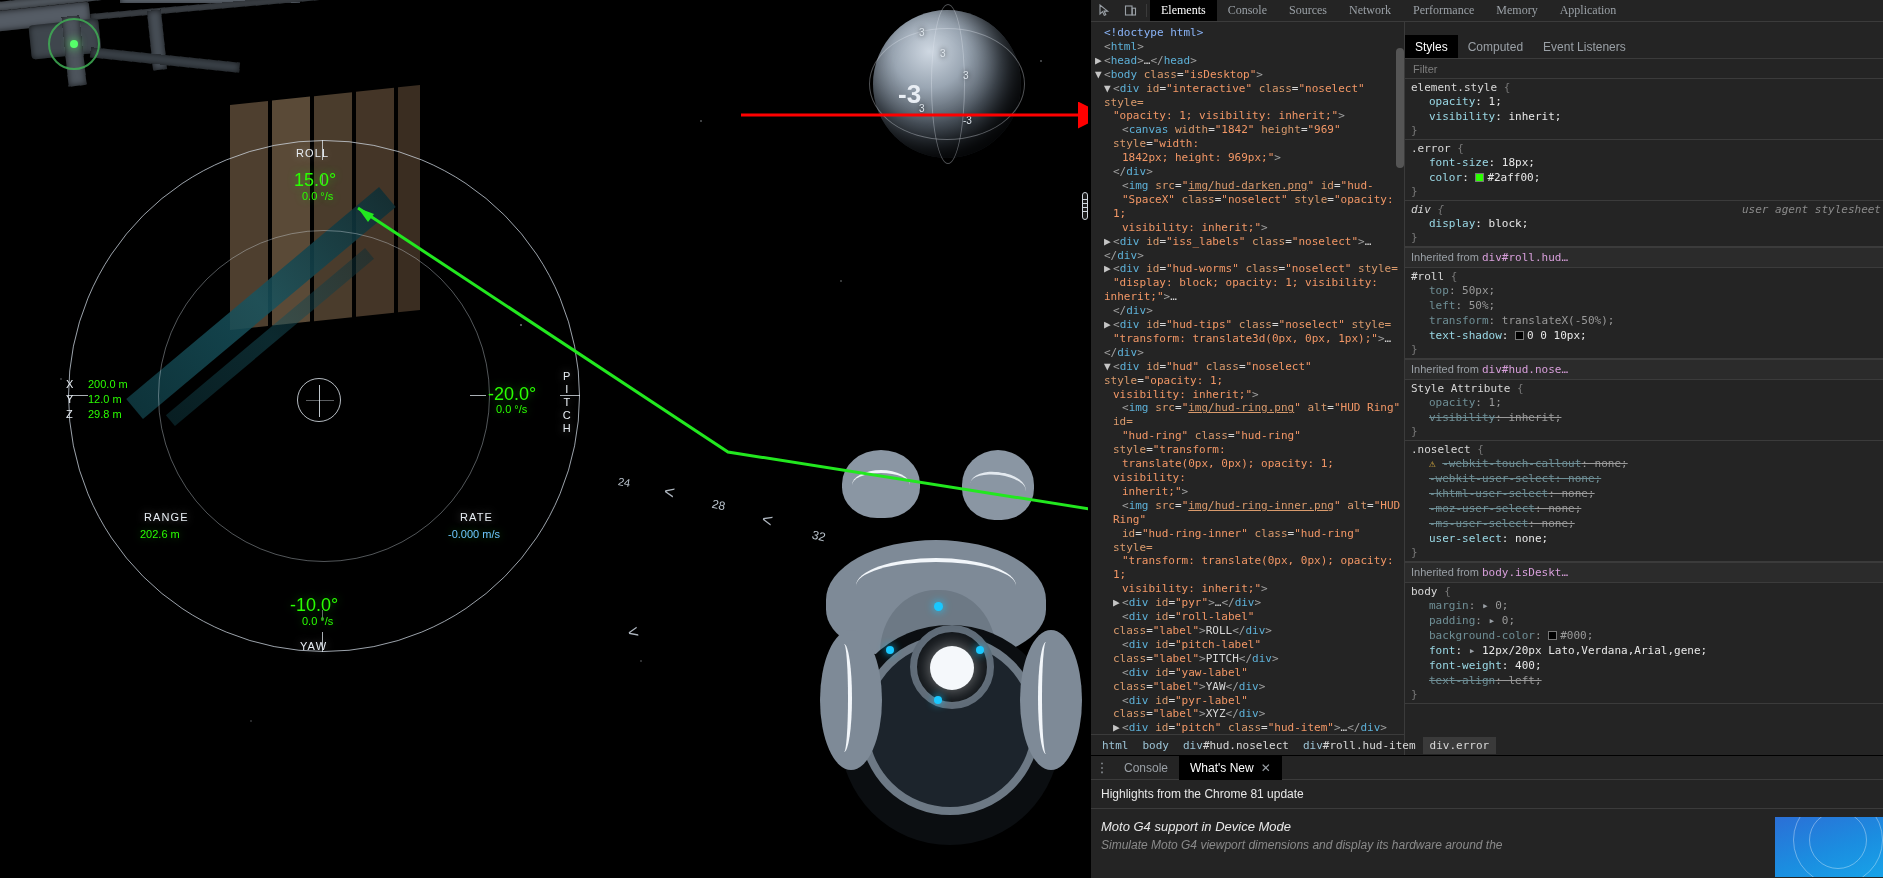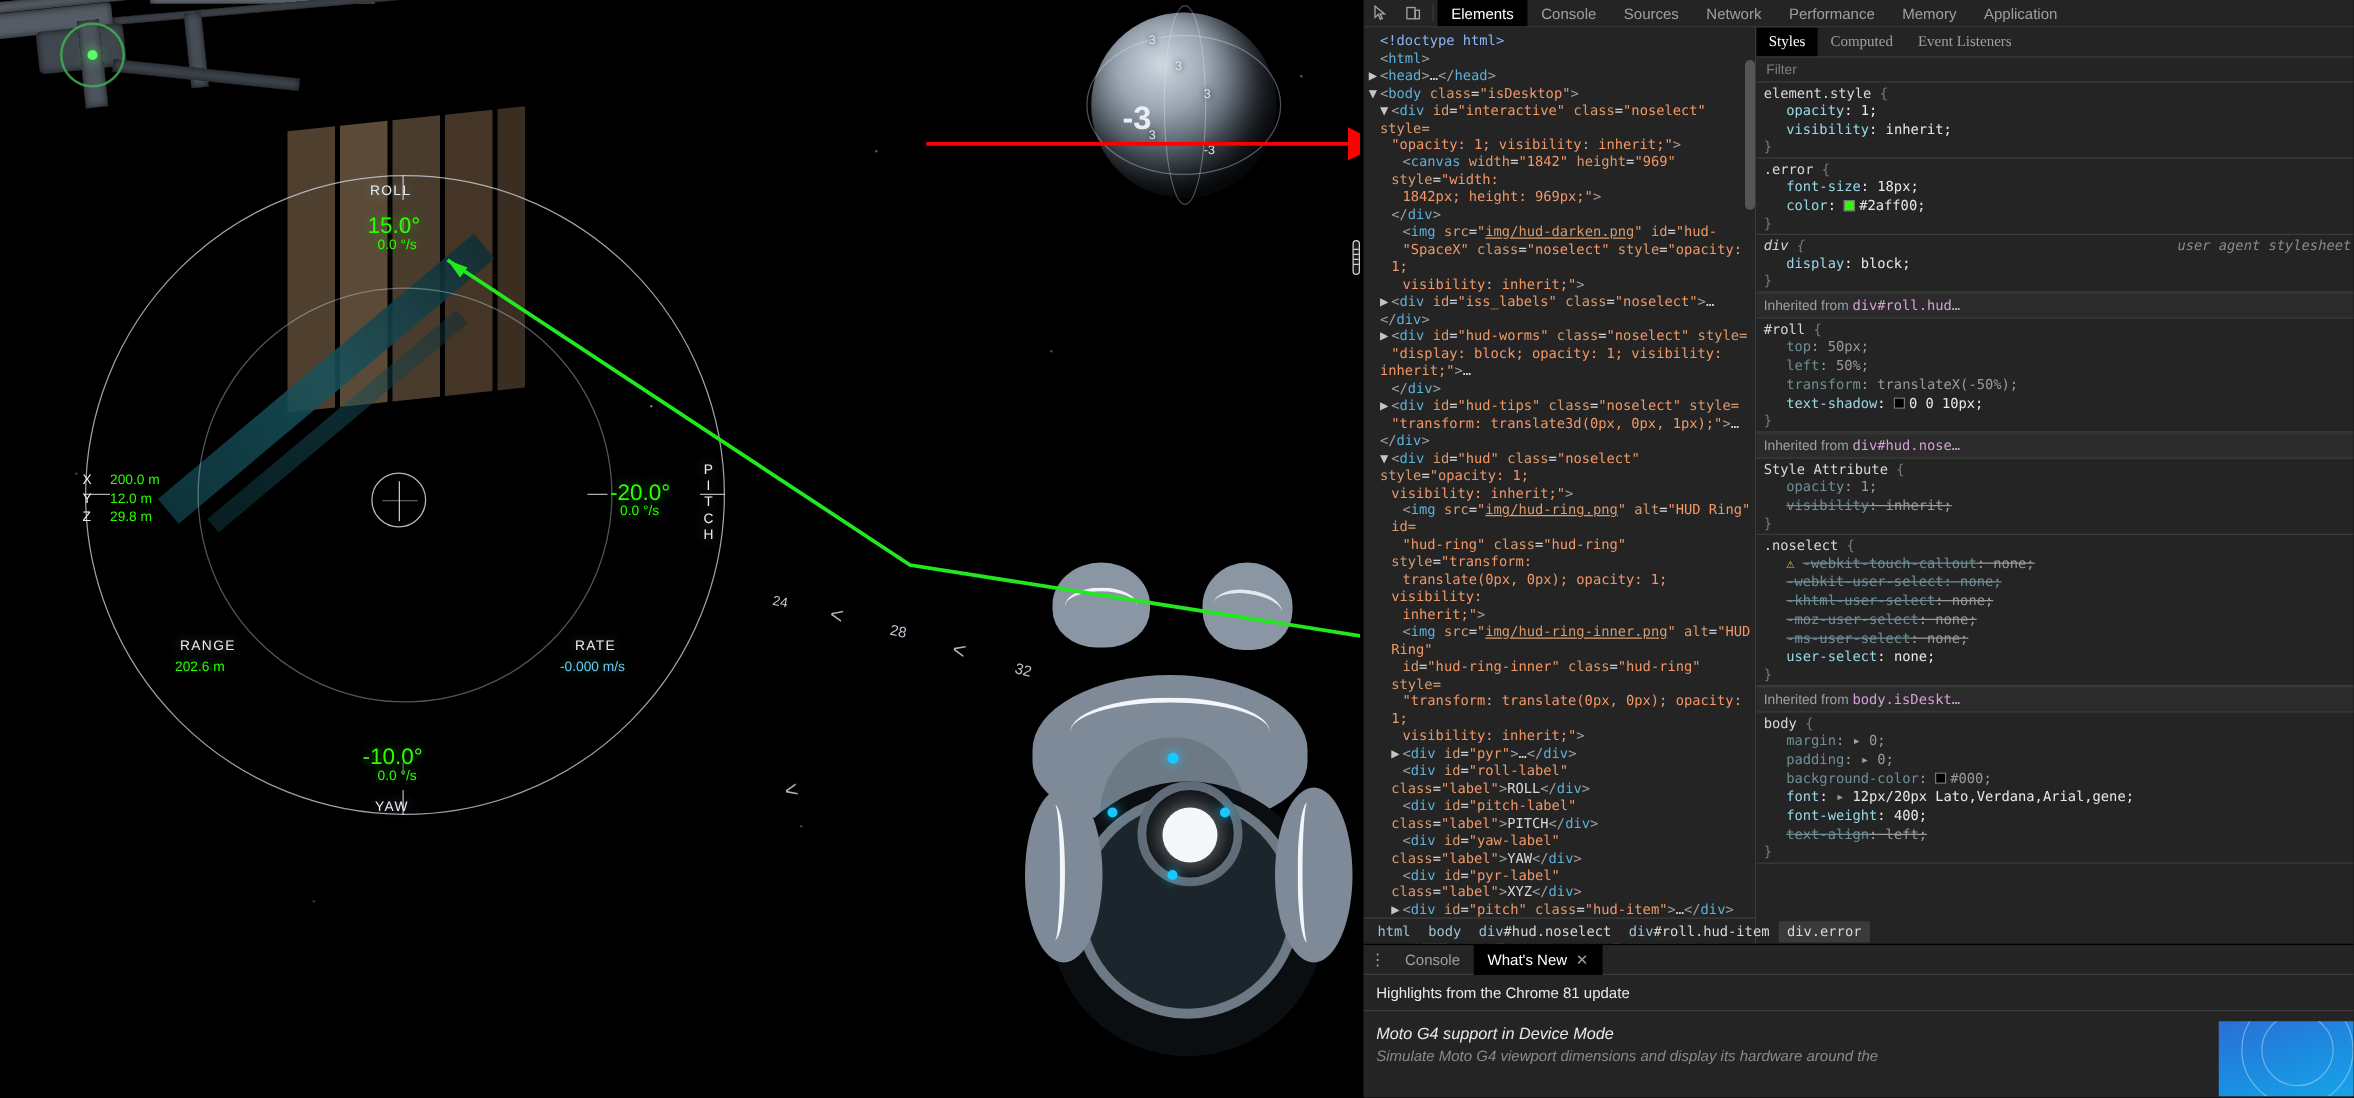--- a/index.html
+++ b/index.html
@@ -119,20 +119,21 @@
     font-family:"DejaVu Sans Mono", monospace;
   }
   #dt-tabbar {
     height:22px; background:#242424; border-bottom:1px solid #3b3b3b;
     display:flex; align-items:stretch; font-family:"Liberation Sans", sans-serif;
   }
   .dt-icon { width:26px; display:flex; align-items:center; justify-content:center; }
   .dt-tab {
     padding:0 11px; display:flex; align-items:center; font-size:12px; color:#9aa0a6;
     white-space:nowrap;
+    font-family:Liberation Serif, serif;
   }
   .dt-tab.active { background:#000; color:#fff; }
   .dt-sep { width:1px; background:#3b3b3b; margin:4px 3px; }
 
   #dt-body { display:flex; height:856px; }
 
   #dom-pane {
     width:313px; background:#242424; position:relative; overflow:hidden;
   }
   #dom-scroll { padding:4px 0 0 4px; }
@@ -149,21 +150,22 @@
   .hl { background:#c649ba; color:#fff; }
   .c-dollar { color:#a0a0a0; font-style:italic; }
 
   #dom-scrollbar { position:absolute; right:0; top:26px; width:8px; height:120px; background:#555; border-radius:4px; }
 
   .v-split { width:1px; background:#3b3b3b; }
 
   #styles-pane { width:478px; background:#242424; position:relative; overflow:hidden; }
   #st-tabbar {
     height:24px; border-bottom:1px solid #3b3b3b; display:flex; align-items:stretch;
-    font-family:Liberation Serif, serif;
+    font-family:Liberation Sans, sans-serif;
+    margin-top:13px;
   }
   .st-tab { padding:0 10px; display:flex; align-items:center; font-size:12px; color:#9aa0a6; }
   .st-tab.active { background:#000; color:#fff; }
   #st-filter {
     height:20px; border-bottom:1px solid #3b3b3b; display:flex; align-items:center;
     padding-left:8px; color:#7e7e7e; font-size:11px; font-family:"Liberation Sans",sans-serif;
   }
   .st-rule { border-bottom:1px solid #3b3b3b; padding:2px 0 2px 6px; }
   .st-sel { color:#d8d8d8; font-size:11px; font-family:"DejaVu Sans Mono",monospace; }
   .st-sel .brace { color:#777; }

